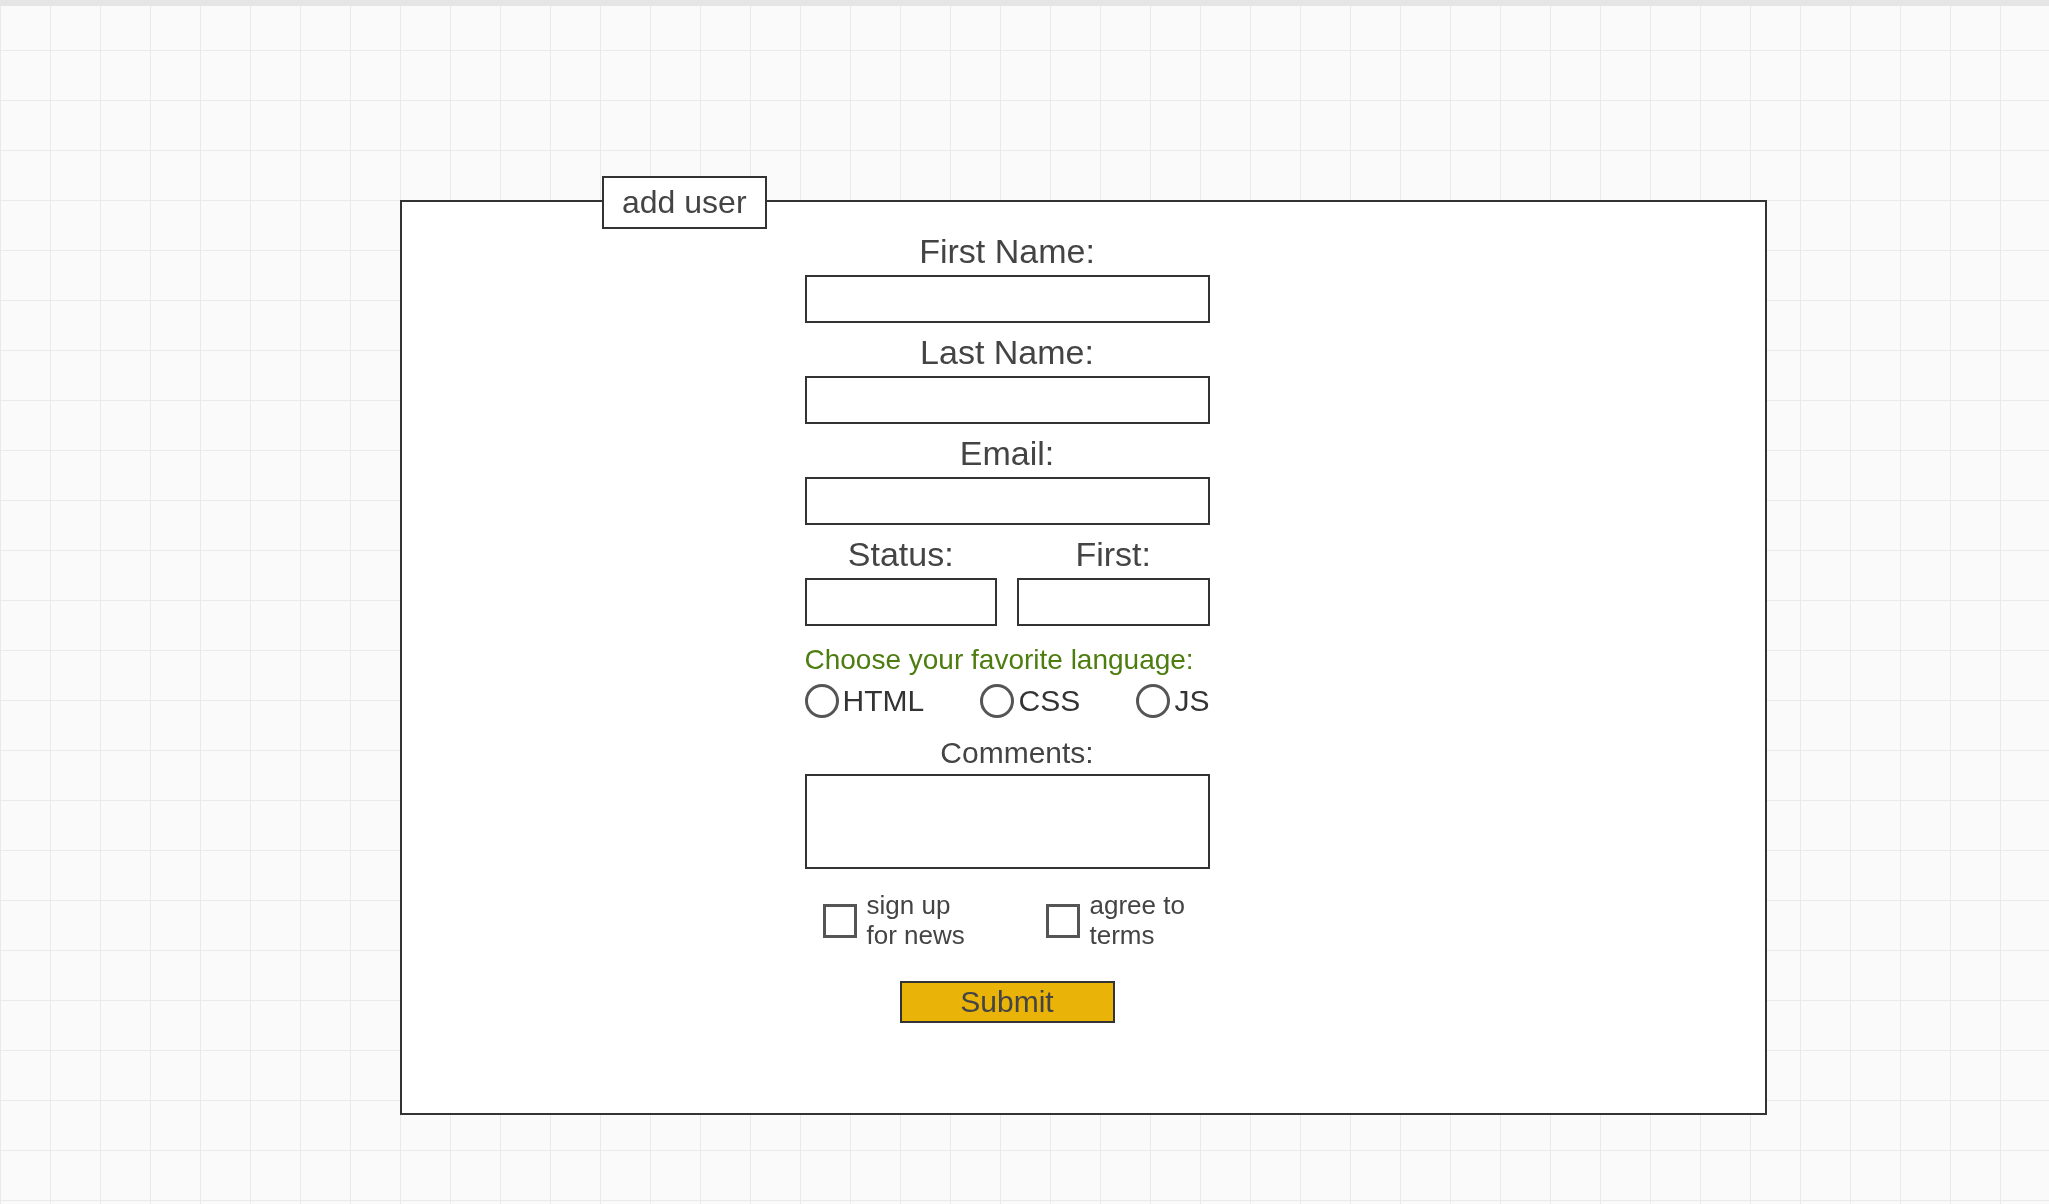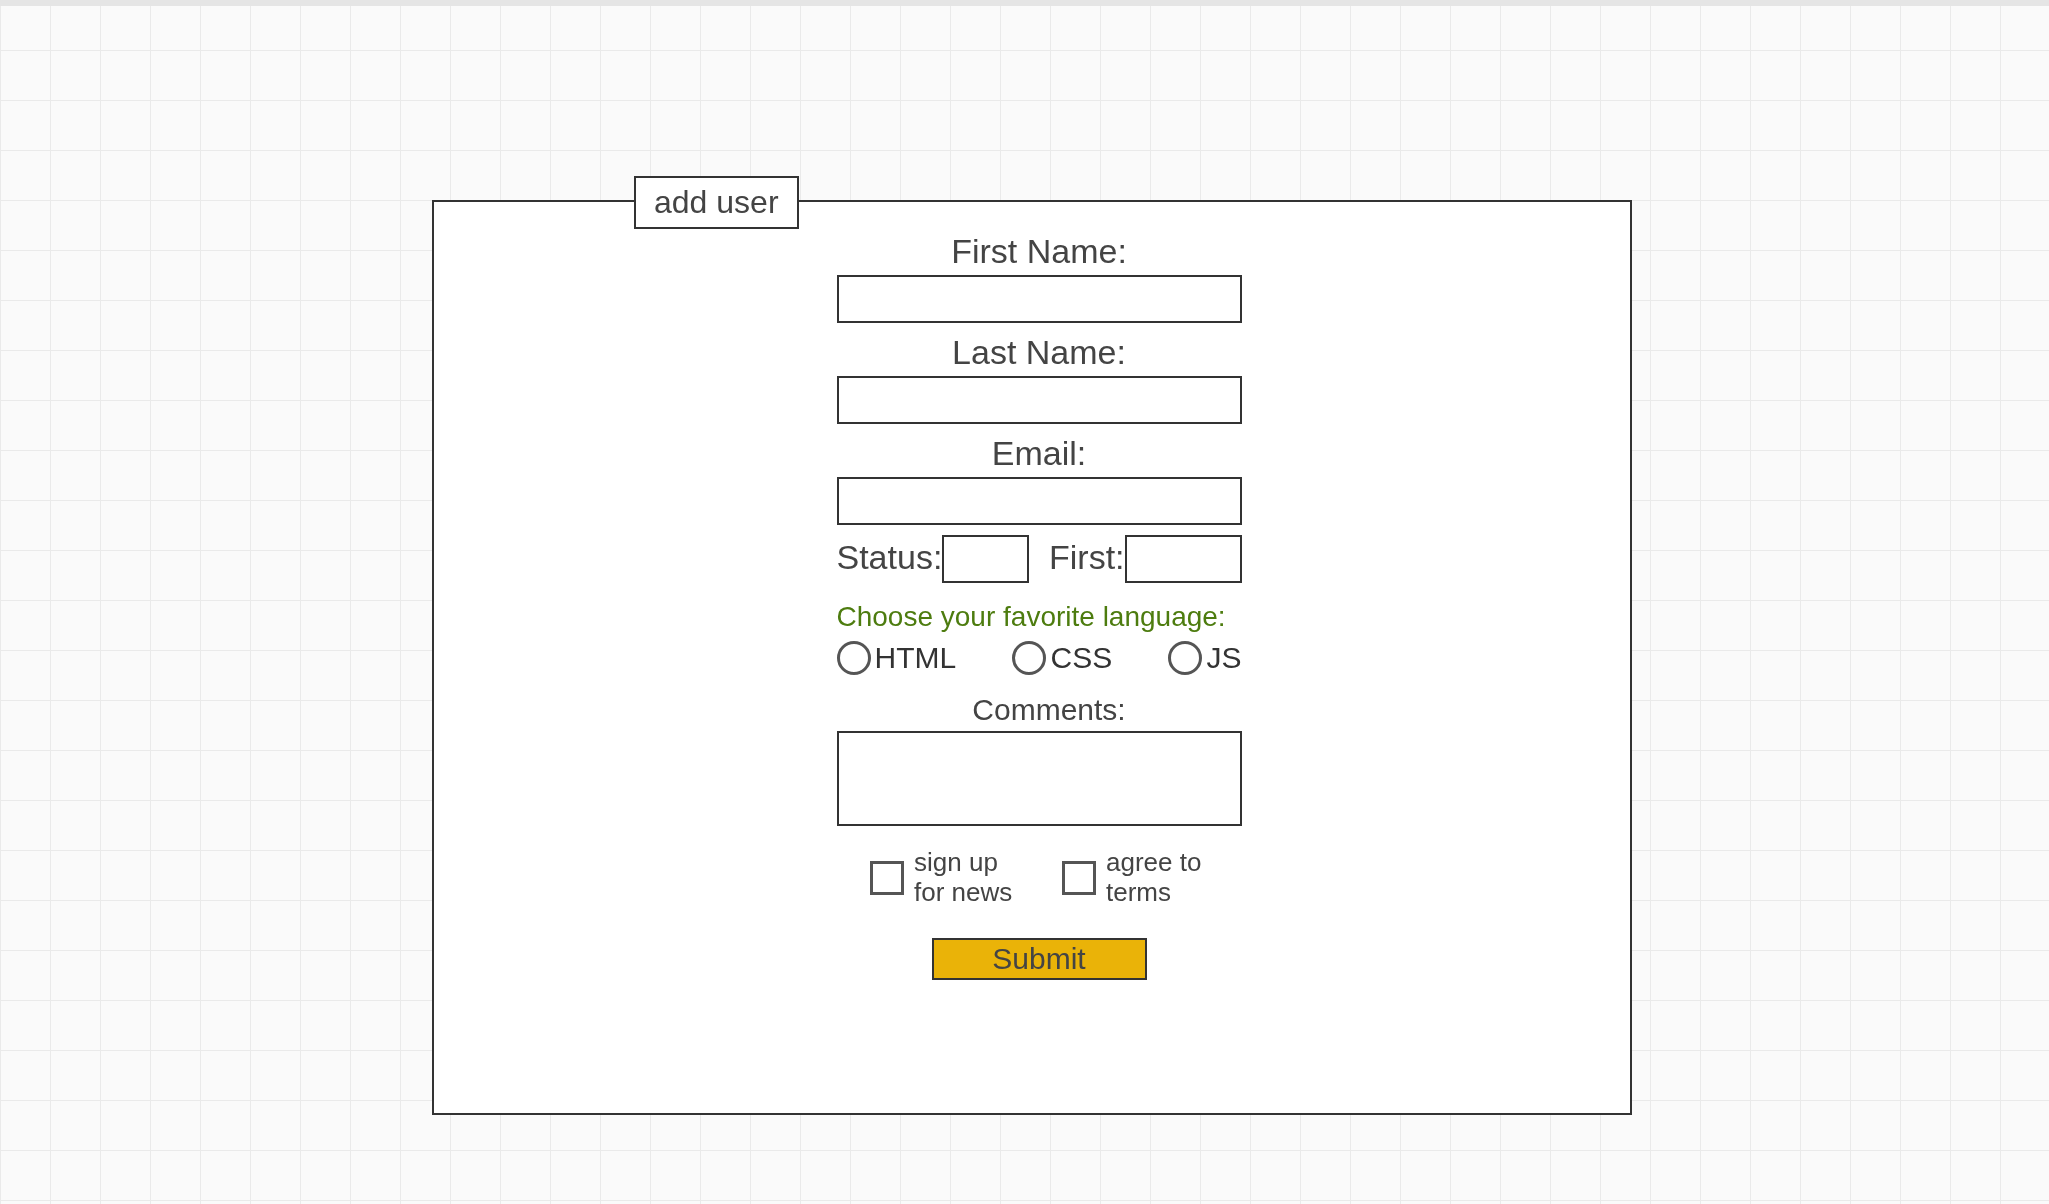--- a/index.html
+++ b/index.html
@@ -26,25 +26,24 @@
       left: 0;
       right: 0;
       height: 6px;
       background: #e5e5e5;
     }
 
     .fieldset-container {
       position: absolute;
       left: 400px;
       top: 200px;
-      width: 1200px;
+      width: 1367px;
       height: 915px;
       border: 2px solid #333;
       background: #fff;
-      margin-left: 32px;
     }
 
     .legend {
       position: absolute;
       left: 200px;
       top: -26px;
       background: #fff;
       border: 2px solid #333;
       padding: 6px 18px;
       font-size: 32px;
@@ -88,21 +87,21 @@
     .row-2 {
       display: flex;
       justify-content: space-between;
       width: 405px;
       gap: 20px;
       margin-bottom: 18px;
     }
 
     .row-2 .col {
       display: flex;
-      flex-direction: row;
+      flex-direction: column;
       align-items: center;
       flex: 1;
     }
 
     .small-input {
       width: 100%;
       height: 48px;
       border: 2px solid #333;
       font-size: 24px;
       padding: 4px 8px;
@@ -163,21 +162,21 @@
       padding: 6px;
       resize: none;
       background: #fff;
       font-family: inherit;
       margin-bottom: 22px;
     }
 
     .checks {
       display: flex;
       width: 405px;
-      justify-content: center;
+      justify-content: space-between;
       gap: 28px;
       margin-bottom: 30px;
       padding-left: 18px;
     }
 
     .check-item {
       display: flex;
       align-items: center;
       gap: 10px;
     }

